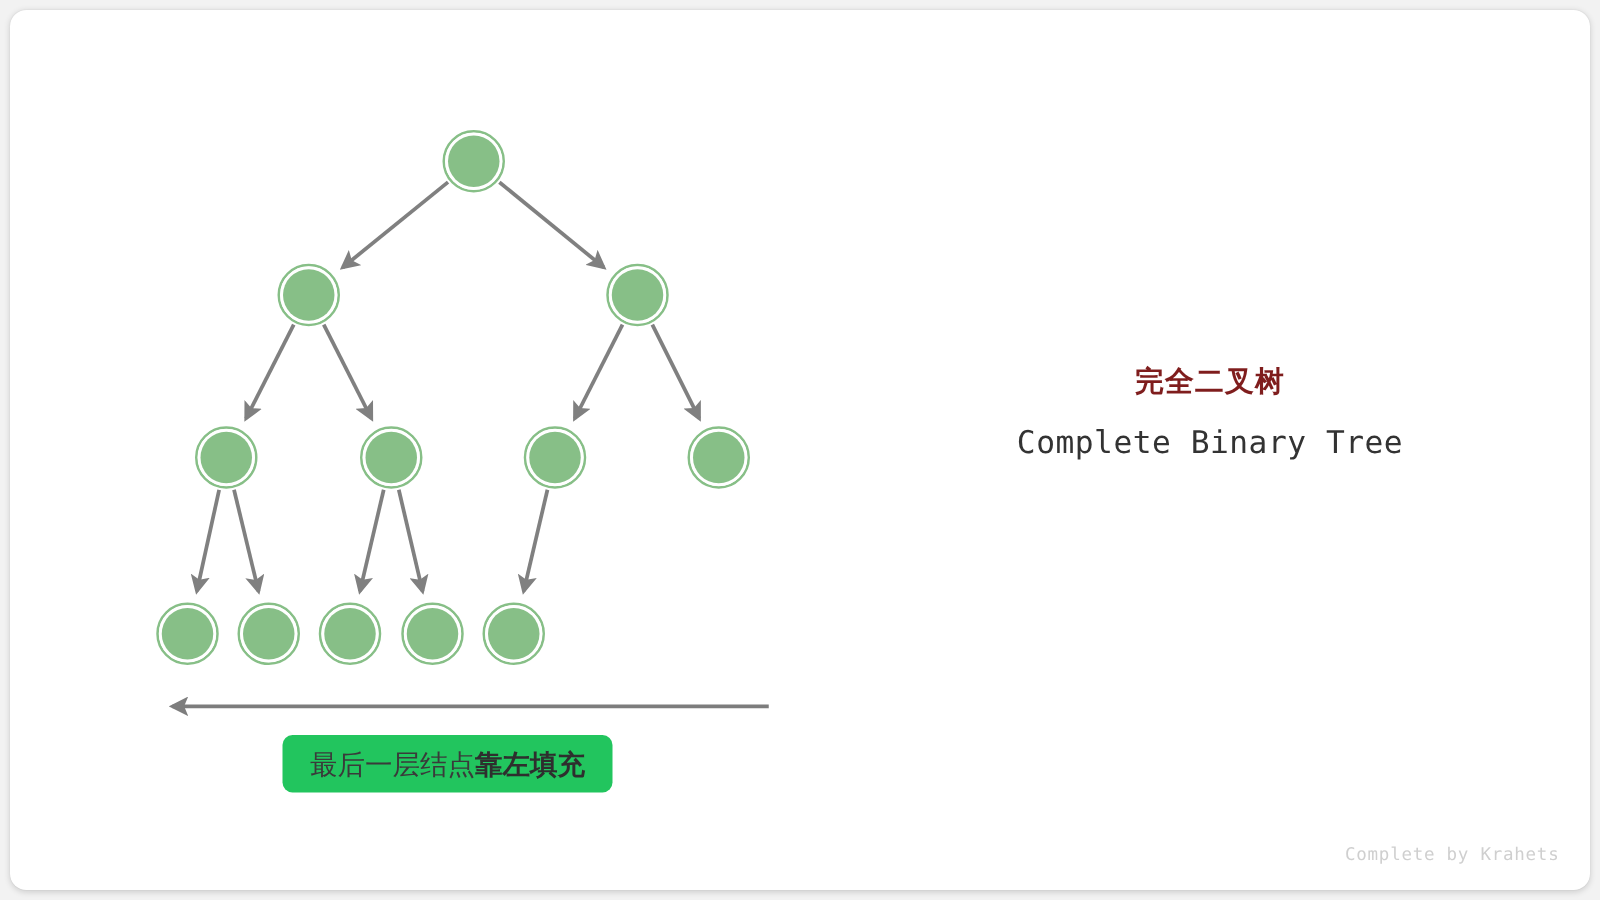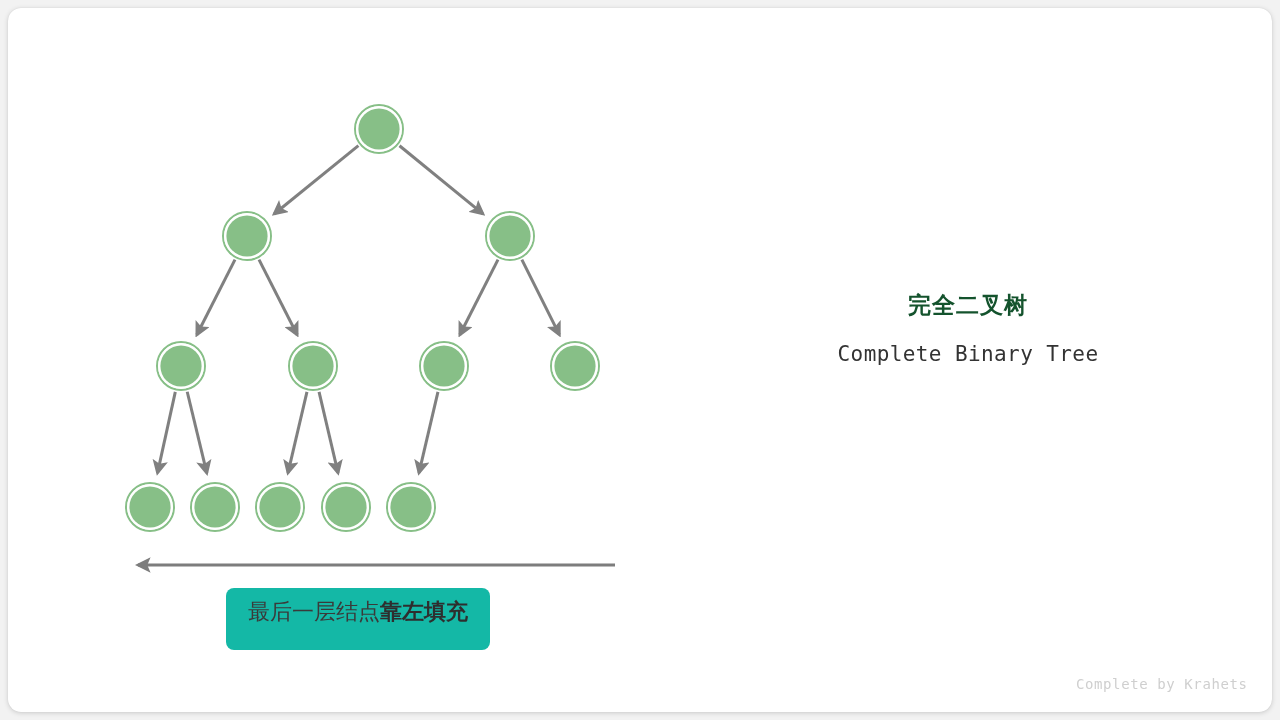--- a/index.html
+++ b/index.html
@@ -44,41 +44,41 @@
     left: 768px;
     top: 290px;
     width: 400px;
     text-align: center;
   }
 
   .title-zh {
     font-family: "Liberation Sans", "DejaVu Sans", sans-serif;
     font-size: 23px;
     font-weight: bold;
-    color: #14532d;
+    color: #7f1d1d;
     letter-spacing: 1px;
     line-height: 30px;
   }
 
   .title-en {
     margin-top: 20px;
     font-family: "DejaVu Sans Mono", "Liberation Mono", monospace;
-    font-size: 21px;
+    font-size: 25px;
     font-weight: normal;
     color: #333333;
     letter-spacing: 0.4px;
     line-height: 28px;
   }
 
   .caption-box {
     position: absolute;
     left: 226px;
     top: 588px;
-    padding: 11px 22px 25px 22px;
-    background: #14b8a6;
+    padding: 11px 22px 9px 22px;
+    background: #22c55e;
     border-radius: 8px;
     font-family: "Liberation Sans", "DejaVu Sans", sans-serif;
     font-size: 22px;
     color: #3a3a3a;
     white-space: nowrap;
     line-height: 26px;
   }
   .caption-box .bold { font-weight: bold; color: #2e2e2e; }
 
   .credit {

